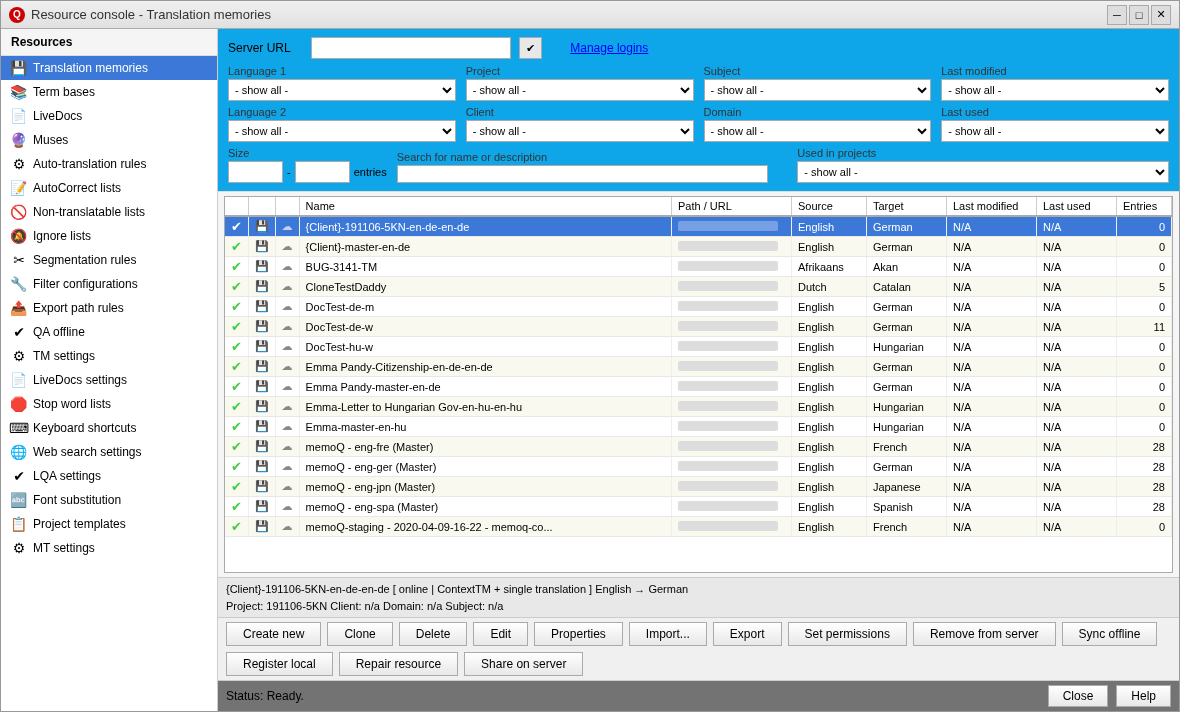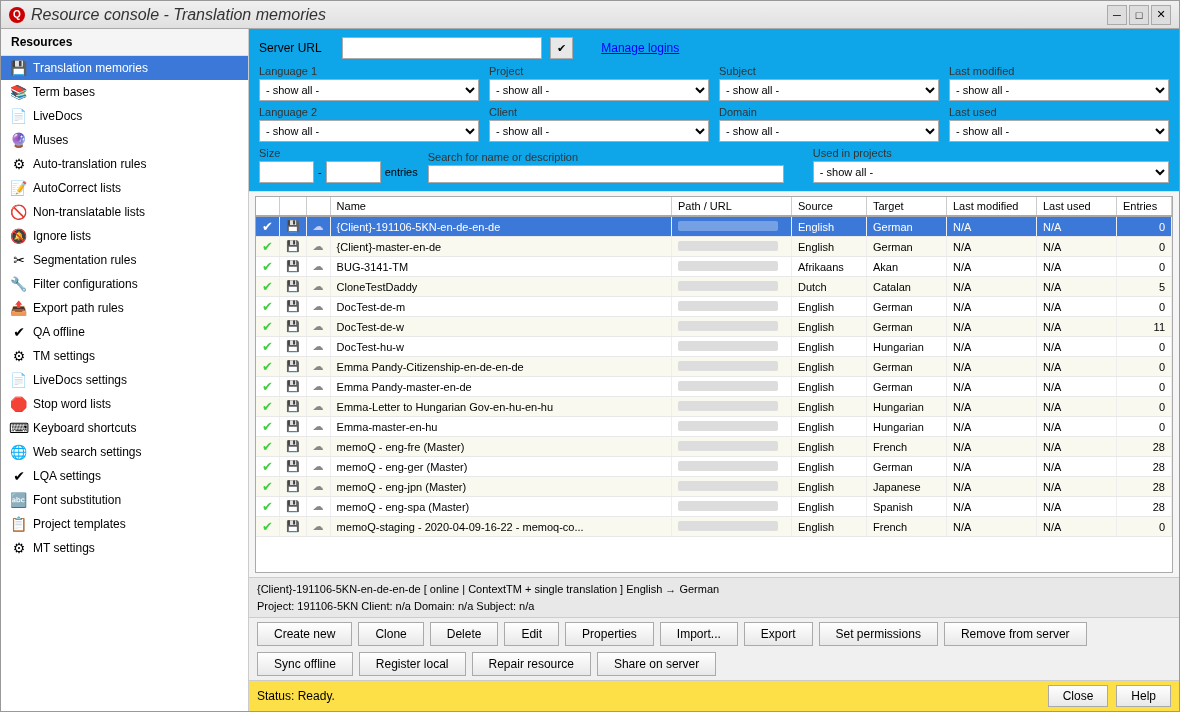--- a/index.html
+++ b/index.html
@@ -1,25 +1,25 @@
 <!DOCTYPE html>
 <html><head>
   <meta charset="utf-8">
   <style>
     * { box-sizing: border-box; margin: 0; padding: 0; }
     body { font-family: 'Segoe UI', Tahoma, sans-serif; font-size: 12px; background: #f0f0f0; color: #000; width: 1180px; height: 712px; overflow: hidden; }
     .window { width: 1180px; height: 712px; background: #f0f0f0; border: 1px solid #999; display: flex; flex-direction: column; }
     .title-bar { background: linear-gradient(to bottom, #f0f0f0, #e0e0e0); border-bottom: 1px solid #aaa; padding: 4px 8px; display: flex; align-items: center; justify-content: space-between; height: 28px; }
     .title-bar-left { display: flex; align-items: center; gap: 6px; }
     .title-bar-icon { width: 16px; height: 16px; background: #c00; border-radius: 50%; display: flex; align-items: center; justify-content: center; font-size: 10px; color: #fff; font-weight: bold; }
-    .title-bar-text { font-size: 16px; color: #333; font-style: italic; }
+    .title-bar-text { font-size: 13px; color: #333; }
     .title-bar-controls { display: flex; gap: 2px; }
     .title-btn { width: 20px; height: 20px; background: #ddd; border: 1px solid #aaa; display: flex; align-items: center; justify-content: center; font-size: 11px; cursor: pointer; }
     .main-layout { display: flex; flex: 1; overflow: hidden; }
-    .sidebar { width: 248px; background: #fff; border-right: 1px solid #ccc; display: flex; flex-direction: column; }
+    .sidebar { width: 217px; background: #fff; border-right: 1px solid #ccc; display: flex; flex-direction: column; }
     .sidebar-header { padding: 6px 10px; font-weight: bold; font-size: 12px; background: #f5f5f5; border-bottom: 1px solid #ddd; }
     .sidebar-item { display: flex; align-items: center; gap: 6px; padding: 4px 10px; cursor: pointer; }
     .sidebar-item.active { background: #3b78d8; color: #fff; }
     .sidebar-item.active .sidebar-icon { color: #fff; }
     .sidebar-icon { width: 16px; height: 16px; display: flex; align-items: center; justify-content: center; font-size: 14px; flex-shrink: 0; }
     .sidebar-label { font-size: 12px; }
     .content { flex: 1; display: flex; flex-direction: column; background: #f5f5f5; overflow: hidden; }
     .top-section { padding: 8px 10px; background: #0ea5e9; border-bottom: 1px solid #ddd; }
     .server-row { display: flex; align-items: center; gap: 8px; margin-bottom: 6px; }
     .server-label { font-size: 12px; min-width: 75px; }
@@ -39,21 +39,21 @@
     th { padding: 3px 6px; text-align: left; border-right: 1px solid #ccc; font-weight: normal; font-size: 11px; white-space: nowrap; }
     td { padding: 2px 6px; border-bottom: 1px solid #e8e8e8; border-right: 1px solid #eee; white-space: nowrap; font-size: 11px; }
     tr.selected { background: #3b78d8 !important; color: #fff; }
     tr.selected td { color: #fff; }
     tr:nth-child(even) { background: #f9f9f0; }
     tr:nth-child(odd) { background: #fff; }
     .info-bar { background: #e8e8e8; border-top: 1px solid #ccc; padding: 3px 8px; font-size: 11px; min-height: 32px; }
     .info-line { line-height: 1.5; }
     .action-bar { background: #f0f0f0; border-top: 1px solid #ccc; padding: 4px 8px; display: flex; gap: 6px; align-items: center; flex-wrap: wrap; }
     .action-btn { padding: 3px 16px; background: linear-gradient(to bottom, #fff, #e8e8e8); border: 1px solid #aaa; font-size: 12px; cursor: pointer; height: 24px; color: #000; }
-    .bottom-bar { display: flex; align-items: center; background: #fde047; border-top: 1px solid #ccc; padding: 4px 8px; gap: 8px; }
+    .bottom-bar { display: flex; align-items: center; background: #737373; border-top: 1px solid #ccc; padding: 4px 8px; gap: 8px; }
     .status-text { flex: 1; font-size: 12px; }
     .bottom-btn { padding: 3px 14px; background: linear-gradient(to bottom, #fff, #e8e8e8); border: 1px solid #aaa; font-size: 12px; cursor: pointer; }
     .entries-col { text-align: right; }
   </style>
 </head>
 <body>
 
 <div class="window">
 
   <div class="title-bar">

